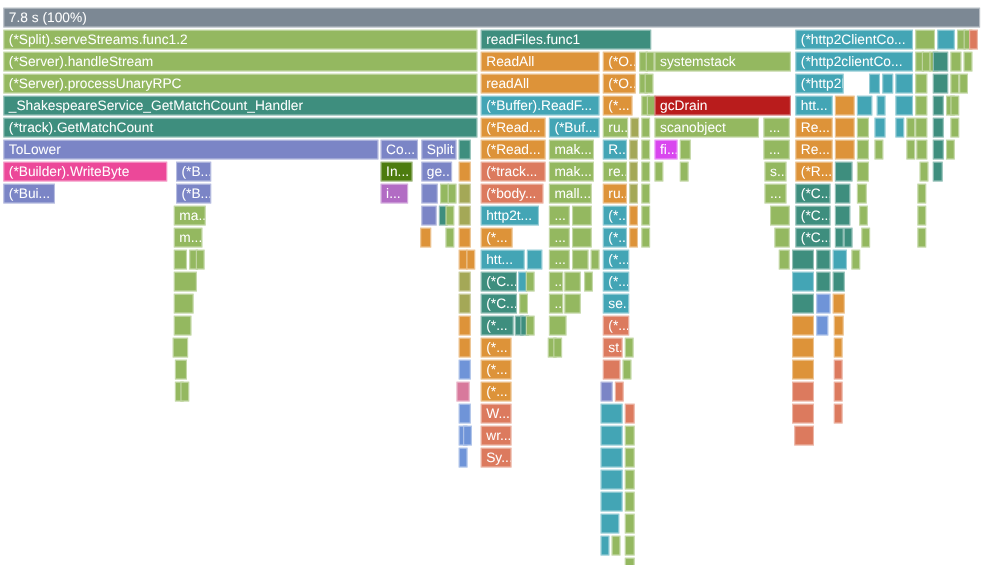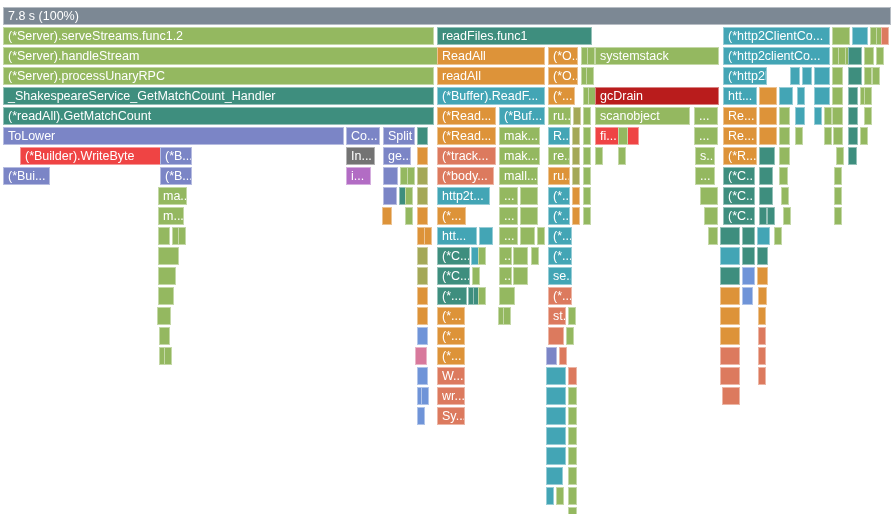--- a/index.html
+++ b/index.html
@@ -22,29 +22,29 @@
     white-space:nowrap;
     overflow:hidden;
     cursor:pointer;
   }
 </style>
 </head>
 <body>
 
 <div id="stage">
     <div class="frame" style="left: 3px; top: 7px; width: 888px; height: 18px; background: rgb(124, 136, 148);">7.8 s (100%)</div>
-    <div class="frame" style="left: 3px; top: 27px; width: 431px; height: 18px; background: rgb(148, 184, 96);">(*Server).serveStreams.func1.2</div>
+    <div class="frame" style="left: 3px; top: 27px; width: 431px; height: 18px; background: rgb(148, 184, 96);">(*Split).serveStreams.func1.2</div>
     <div class="frame" style="left: 437px; top: 27px; width: 155px; height: 18px; background: rgb(62, 142, 126);">readFiles.func1</div>
     <div class="frame" style="left: 723px; top: 27px; width: 107px; height: 18px; background: rgb(67, 165, 181);">(*http2ClientCo...</div>
     <div class="frame" style="left: 832px; top: 27px; width: 18px; height: 18px; background: rgb(148, 184, 96);"></div>
     <div class="frame" style="left: 852px; top: 27px; width: 16px; height: 18px; background: rgb(67, 165, 181);"></div>
     <div class="frame" style="left: 870px; top: 27px; width: 4px; height: 18px; background: rgb(148, 184, 96);"></div>
     <div class="frame" style="left: 876px; top: 27px; width: 4px; height: 18px; background: rgb(148, 184, 96);"></div>
     <div class="frame" style="left: 881px; top: 27px; width: 3px; height: 18px; background: rgb(220, 122, 94);"></div>
-    <div class="frame" style="left: 3px; top: 47px; width: 480px; height: 18px; background: rgb(148, 184, 96);">(*Server).handleStream</div>
+    <div class="frame" style="left: 3px; top: 47px; width: 431px; height: 18px; background: rgb(148, 184, 96);">(*Server).handleStream</div>
     <div class="frame" style="left: 437px; top: 47px; width: 108px; height: 18px; background: rgb(221, 147, 57);">ReadAll</div>
     <div class="frame" style="left: 548px; top: 47px; width: 30px; height: 18px; background: rgb(221, 147, 57);">(*O...</div>
     <div class="frame" style="left: 581px; top: 47px; width: 5px; height: 18px; background: rgb(148, 184, 96);"></div>
     <div class="frame" style="left: 587px; top: 47px; width: 5px; height: 18px; background: rgb(148, 184, 96);"></div>
     <div class="frame" style="left: 595px; top: 47px; width: 124px; height: 18px; background: rgb(148, 184, 96);">systemstack</div>
     <div class="frame" style="left: 723px; top: 47px; width: 107px; height: 18px; background: rgb(67, 165, 181);">(*http2clientCo...</div>
     <div class="frame" style="left: 832px; top: 47px; width: 5px; height: 18px; background: rgb(148, 184, 96);"></div>
     <div class="frame" style="left: 838px; top: 47px; width: 5px; height: 18px; background: rgb(148, 184, 96);"></div>
     <div class="frame" style="left: 845px; top: 47px; width: 2px; height: 18px; background: rgb(148, 184, 96);"></div>
     <div class="frame" style="left: 848px; top: 47px; width: 14px; height: 18px; background: rgb(62, 142, 126);"></div>
@@ -71,21 +71,21 @@
     <div class="frame" style="left: 595px; top: 87px; width: 124px; height: 18px; background: #b91c1c;">gcDrain</div>
     <div class="frame" style="left: 723px; top: 87px; width: 34px; height: 18px; background: rgb(67, 165, 181);">htt...</div>
     <div class="frame" style="left: 759px; top: 87px; width: 18px; height: 18px; background: rgb(221, 147, 57);"></div>
     <div class="frame" style="left: 779px; top: 87px; width: 14px; height: 18px; background: rgb(67, 165, 181);"></div>
     <div class="frame" style="left: 797px; top: 87px; width: 8px; height: 18px; background: rgb(67, 165, 181);"></div>
     <div class="frame" style="left: 814px; top: 87px; width: 16px; height: 18px; background: rgb(67, 165, 181);"></div>
     <div class="frame" style="left: 832px; top: 87px; width: 11px; height: 18px; background: rgb(148, 184, 96);"></div>
     <div class="frame" style="left: 848px; top: 87px; width: 10px; height: 18px; background: rgb(62, 142, 126);"></div>
     <div class="frame" style="left: 860px; top: 87px; width: 2px; height: 18px; background: rgb(148, 184, 96);"></div>
     <div class="frame" style="left: 864px; top: 87px; width: 6px; height: 18px; background: rgb(148, 184, 96);"></div>
-    <div class="frame" style="left: 3px; top: 107px; width: 431px; height: 18px; background: rgb(62, 142, 126);">(*readAll).GetMatchCount</div>
+    <div class="frame" style="left: 3px; top: 107px; width: 431px; height: 18px; background: rgb(62, 142, 126);">(*track).GetMatchCount</div>
     <div class="frame" style="left: 437px; top: 107px; width: 59px; height: 18px; background: rgb(221, 147, 57);">(*Read...</div>
     <div class="frame" style="left: 499px; top: 107px; width: 46px; height: 18px; background: rgb(67, 165, 181);">(*Buf...</div>
     <div class="frame" style="left: 548px; top: 107px; width: 23px; height: 18px; background: rgb(148, 184, 96);">ru...</div>
     <div class="frame" style="left: 573px; top: 107px; width: 4px; height: 18px; background: rgb(164, 168, 87);"></div>
     <div class="frame" style="left: 583px; top: 107px; width: 7px; height: 18px; background: rgb(148, 184, 96);"></div>
     <div class="frame" style="left: 595px; top: 107px; width: 95px; height: 18px; background: rgb(148, 184, 96);">scanobject</div>
     <div class="frame" style="left: 694px; top: 107px; width: 24px; height: 18px; background: rgb(148, 184, 96);">...</div>
     <div class="frame" style="left: 723px; top: 107px; width: 34px; height: 18px; background: rgb(221, 147, 57);">Re...</div>
     <div class="frame" style="left: 759px; top: 107px; width: 18px; height: 18px; background: rgb(221, 147, 57);"></div>
     <div class="frame" style="left: 779px; top: 107px; width: 11px; height: 18px; background: rgb(148, 184, 96);"></div>
@@ -97,34 +97,34 @@
     <div class="frame" style="left: 864px; top: 107px; width: 4px; height: 18px; background: rgb(148, 184, 96);"></div>
     <div class="frame" style="left: 3px; top: 127px; width: 341px; height: 18px; background: rgb(123, 133, 198);">ToLower</div>
     <div class="frame" style="left: 346px; top: 127px; width: 34px; height: 18px; background: rgb(123, 133, 198);">Co...</div>
     <div class="frame" style="left: 383px; top: 127px; width: 32px; height: 18px; background: rgb(123, 133, 198);">Split</div>
     <div class="frame" style="left: 417px; top: 127px; width: 11px; height: 18px; background: rgb(62, 142, 126);"></div>
     <div class="frame" style="left: 437px; top: 127px; width: 59px; height: 18px; background: rgb(221, 147, 57);">(*Read...</div>
     <div class="frame" style="left: 499px; top: 127px; width: 41px; height: 18px; background: rgb(148, 184, 96);">mak...</div>
     <div class="frame" style="left: 548px; top: 127px; width: 22px; height: 18px; background: rgb(67, 165, 181);">R...</div>
     <div class="frame" style="left: 572px; top: 127px; width: 5px; height: 18px; background: rgb(164, 168, 87);"></div>
     <div class="frame" style="left: 583px; top: 127px; width: 7px; height: 18px; background: rgb(148, 184, 96);"></div>
-    <div class="frame" style="left: 595px; top: 127px; width: 44px; height: 18px; background: #ef4444;">fi...</div>
+    <div class="frame" style="left: 595px; top: 127px; width: 21px; height: 18px; background: #d946ef;">fi...</div>
     <div class="frame" style="left: 618px; top: 127px; width: 10px; height: 18px; background: rgb(148, 184, 96);"></div>
     <div class="frame" style="left: 694px; top: 127px; width: 24px; height: 18px; background: rgb(148, 184, 96);">...</div>
     <div class="frame" style="left: 723px; top: 127px; width: 34px; height: 18px; background: rgb(221, 147, 57);">Re...</div>
     <div class="frame" style="left: 759px; top: 127px; width: 18px; height: 18px; background: rgb(221, 147, 57);"></div>
     <div class="frame" style="left: 779px; top: 127px; width: 11px; height: 18px; background: rgb(148, 184, 96);"></div>
     <div class="frame" style="left: 795px; top: 127px; width: 6px; height: 18px; background: rgb(148, 184, 96);"></div>
     <div class="frame" style="left: 824px; top: 127px; width: 4px; height: 18px; background: rgb(148, 184, 96);"></div>
     <div class="frame" style="left: 833px; top: 127px; width: 10px; height: 18px; background: rgb(148, 184, 96);"></div>
     <div class="frame" style="left: 848px; top: 127px; width: 10px; height: 18px; background: rgb(62, 142, 126);"></div>
     <div class="frame" style="left: 860px; top: 127px; width: 4px; height: 18px; background: rgb(148, 184, 96);"></div>
-    <div class="frame" style="left: 20px; top: 147px; width: 149px; height: 18px; background: #ef4444;">(*Builder).WriteByte</div>
+    <div class="frame" style="left: 3px; top: 147px; width: 149px; height: 18px; background: #ec4899;">(*Builder).WriteByte</div>
     <div class="frame" style="left: 160px; top: 147px; width: 32px; height: 18px; background: rgb(123, 133, 198);">(*B...</div>
-    <div class="frame" style="left: 346px; top: 147px; width: 29px; height: 18px; background: #737373;">In...</div>
+    <div class="frame" style="left: 346px; top: 147px; width: 29px; height: 18px; background: #4d7c0f;">In...</div>
     <div class="frame" style="left: 383px; top: 147px; width: 28px; height: 18px; background: rgb(123, 133, 198);">ge...</div>
     <div class="frame" style="left: 417px; top: 147px; width: 11px; height: 18px; background: rgb(221, 147, 57);"></div>
     <div class="frame" style="left: 437px; top: 147px; width: 59px; height: 18px; background: rgb(220, 122, 94);">(*track...</div>
     <div class="frame" style="left: 499px; top: 147px; width: 41px; height: 18px; background: rgb(148, 184, 96);">mak...</div>
     <div class="frame" style="left: 548px; top: 147px; width: 22px; height: 18px; background: rgb(148, 184, 96);">re...</div>
     <div class="frame" style="left: 572px; top: 147px; width: 4px; height: 18px; background: rgb(164, 168, 87);"></div>
     <div class="frame" style="left: 583px; top: 147px; width: 7px; height: 18px; background: rgb(148, 184, 96);"></div>
     <div class="frame" style="left: 595px; top: 147px; width: 5px; height: 18px; background: rgb(148, 184, 96);"></div>
     <div class="frame" style="left: 618px; top: 147px; width: 4px; height: 18px; background: rgb(148, 184, 96);"></div>
     <div class="frame" style="left: 695px; top: 147px; width: 20px; height: 18px; background: rgb(148, 184, 96);">s...</div>

